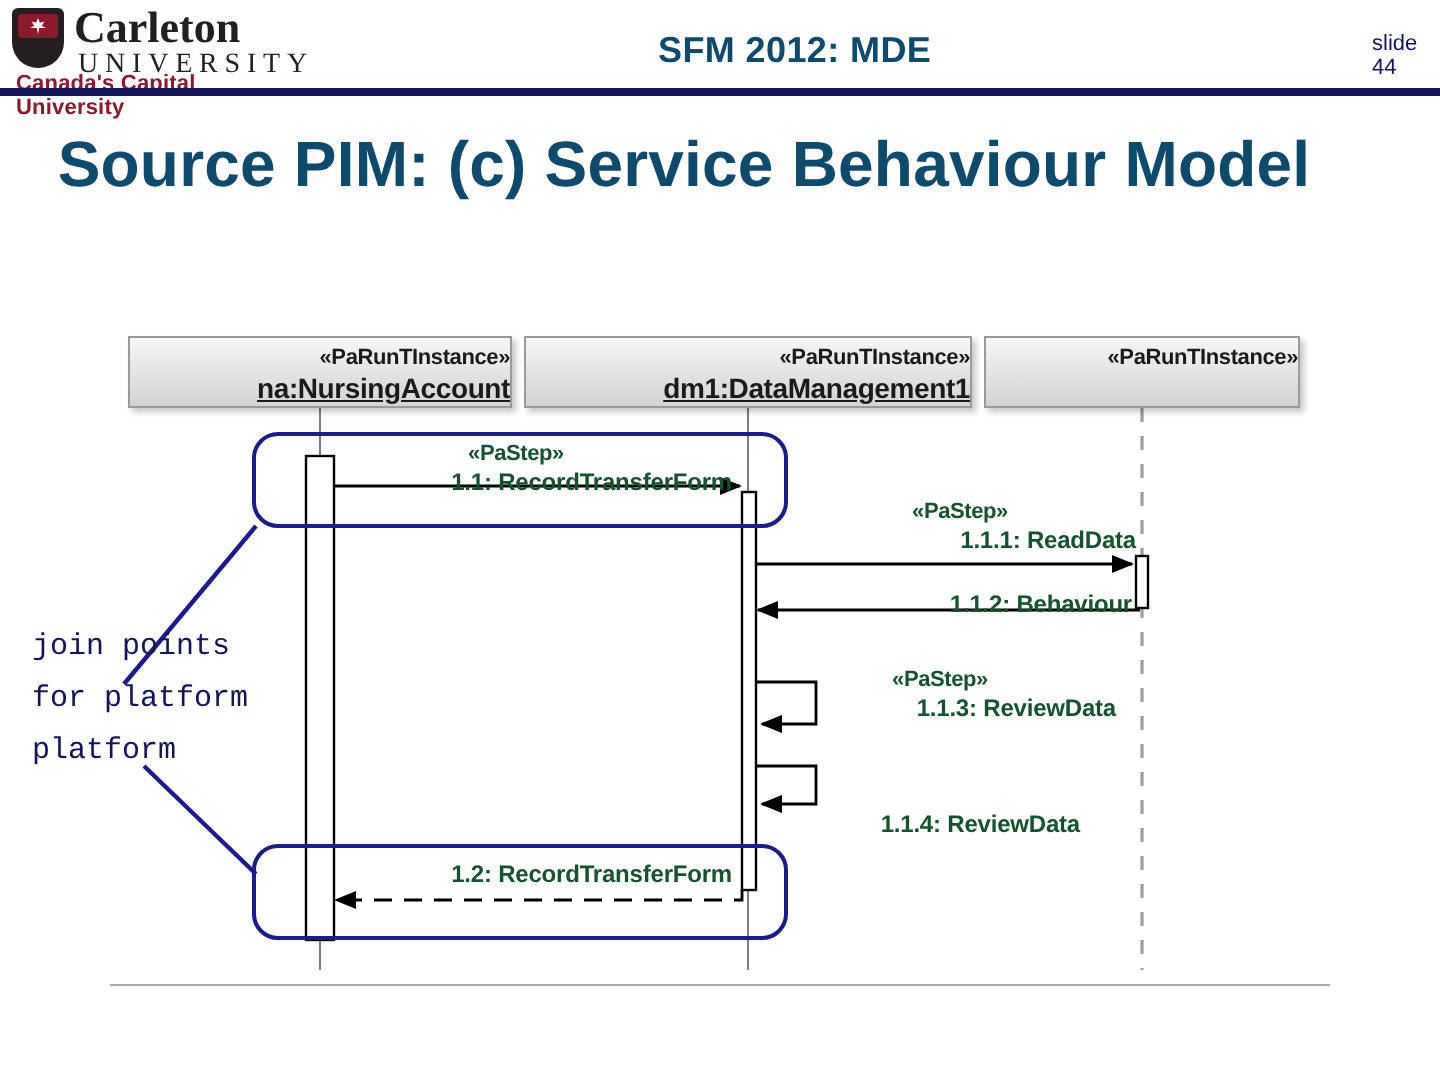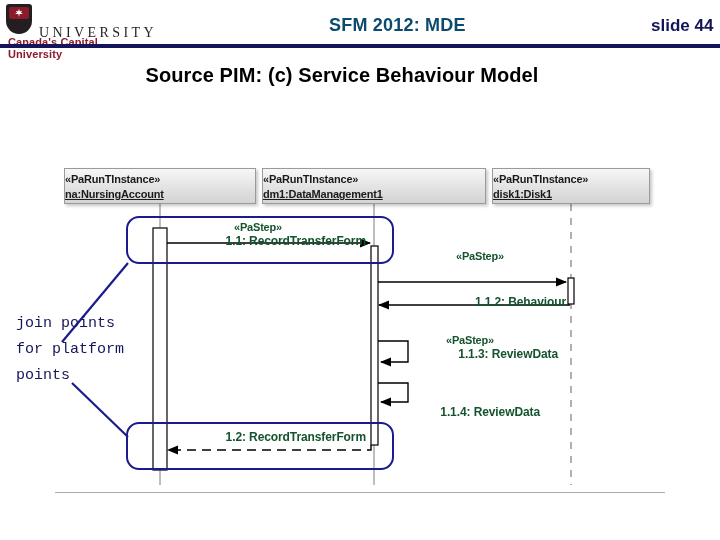--- a/index.html
+++ b/index.html
@@ -49,33 +49,33 @@
     position:absolute;left:4px;top:34px;
     font-size:11px;font-weight:700;color:#8b1a2b;
     letter-spacing:0.1px;
   }
   #header-course{
     position:absolute;left:329px;top:15px;
     font-size:18px;font-weight:700;color:#0c4a6e;
     letter-spacing:0.2px;
   }
   #header-slide{
-    position:absolute;left:651px;top:16px;
-    font-size:17px;font-weight:700;color:#14145a;
+    position:absolute;left:686px;top:16px;
+    font-size:11px;font-weight:400;color:#14145a;
   }
   #header-rule{
     position:absolute;left:0;top:44px;width:720px;height:4px;
     background:#14145a;
   }
 
   
   #slide-title{
     position:absolute;left:0;top:64px;width:684px;
     text-align:center;
-    font-size:20px;font-weight:700;color:#000000;
+    font-size:32px;font-weight:700;color:#0c4a6e;
     letter-spacing:0.1px;
   }
 
   
   #diagram{
     position:absolute;left:0;top:125px;width:720px;height:370px;
   }
   #diagram svg{position:absolute;left:0;top:0;}
 
   
@@ -100,30 +100,30 @@
     font-size:11.5px;font-weight:700;color:#1a1a1a;
     letter-spacing:-0.1px;white-space:nowrap;
   }
 
   
   .lifeline-head{
     position:absolute;height:36px;
     background:linear-gradient(180deg,#f7f7f7 0%,#e2e2e2 55%,#d4d4d4 100%);
     border:1px solid #9a9a9a;
     box-shadow:2px 2px 3px rgba(0,0,0,0.22);
-    text-align:left;
+    text-align:right;
     padding-top:3px;
     box-sizing:border-box;
   }
   .ll-stereo{
     font-size:11px;font-weight:700;color:#1a1a1a;line-height:15px;
     letter-spacing:-0.2px;white-space:nowrap;
   }
   .ll-name{
-    font-size:11px;font-weight:700;color:#1a1a1a;line-height:15px;
+    font-size:14px;font-weight:700;color:#1a1a1a;line-height:15px;
     letter-spacing:-0.2px;white-space:nowrap;
     text-decoration:underline;
   }
   #head-na{left:64px;top:43px;width:192px;}
   #head-dm{left:262px;top:43px;width:224px;}
   #head-disk{left:492px;top:43px;width:158px;}
 
   
   .joinbox{
     position:absolute;
@@ -163,20 +163,21 @@
     background:#aaaaaa;
   }
 </style>
 </head>
 <body>
 
 <div id="slide-header">
 
   <div id="logo-block">
     <div id="logo-shield"></div>
+    <div id="logo-word">Carleton</div>
     <div id="logo-univ">UNIVERSITY</div>
     <div id="logo-tagline">Canada's Capital University</div>
   </div>
 
   <div id="header-course">SFM 2012: MDE</div>
   <div id="header-slide">slide 44</div>
   <div id="header-rule"></div>
 </div>
 
 <div id="slide-title">Source PIM: (c) Service Behaviour Model</div>
@@ -228,33 +229,33 @@
     <div class="ll-name">na:NursingAccount</div>
   </div>
 
   <div class="lifeline-head" id="head-dm">
     <div class="ll-stereo">«PaRunTInstance»</div>
     <div class="ll-name">dm1:DataManagement1</div>
   </div>
 
   <div class="lifeline-head" id="head-disk">
     <div class="ll-stereo">«PaRunTInstance»</div>
-    <div class="ll-name">disk1:Disk1</div>
   </div>
 
   <div class="joinbox" id="joinbox-top"></div>
   <div class="joinbox" id="joinbox-bottom"></div>
 
   <div class="msg" id="msg-11">
     <div class="stereo">«PaStep»</div>
     <div class="lbl">1.1: RecordTransferForm</div>
   </div>
 
   <div class="msg" id="msg-111">
     <div class="stereo">«PaStep»</div>
+    <div class="lbl">1.1.1: ReadData</div>
   </div>
 
   <div class="msg" id="msg-112">
     <div class="lbl">1.1.2: Behaviour</div>
   </div>
 
   <div class="msg" id="msg-113">
     <div class="stereo">«PaStep»</div>
     <div class="lbl">1.1.3: ReviewData</div>
   </div>
@@ -263,17 +264,17 @@
     <div class="lbl">1.1.4: ReviewData</div>
   </div>
 
   <div class="msg" id="msg-12">
     <div class="lbl">1.2: RecordTransferForm</div>
   </div>
 
   <div id="annotation">
     <div>join points</div>
     <div>for platform</div>
-    <div>points</div>
+    <div>platform</div>
   </div>
 </div>
 
 <div id="bottom-rule"></div>
 
 </body></html>

